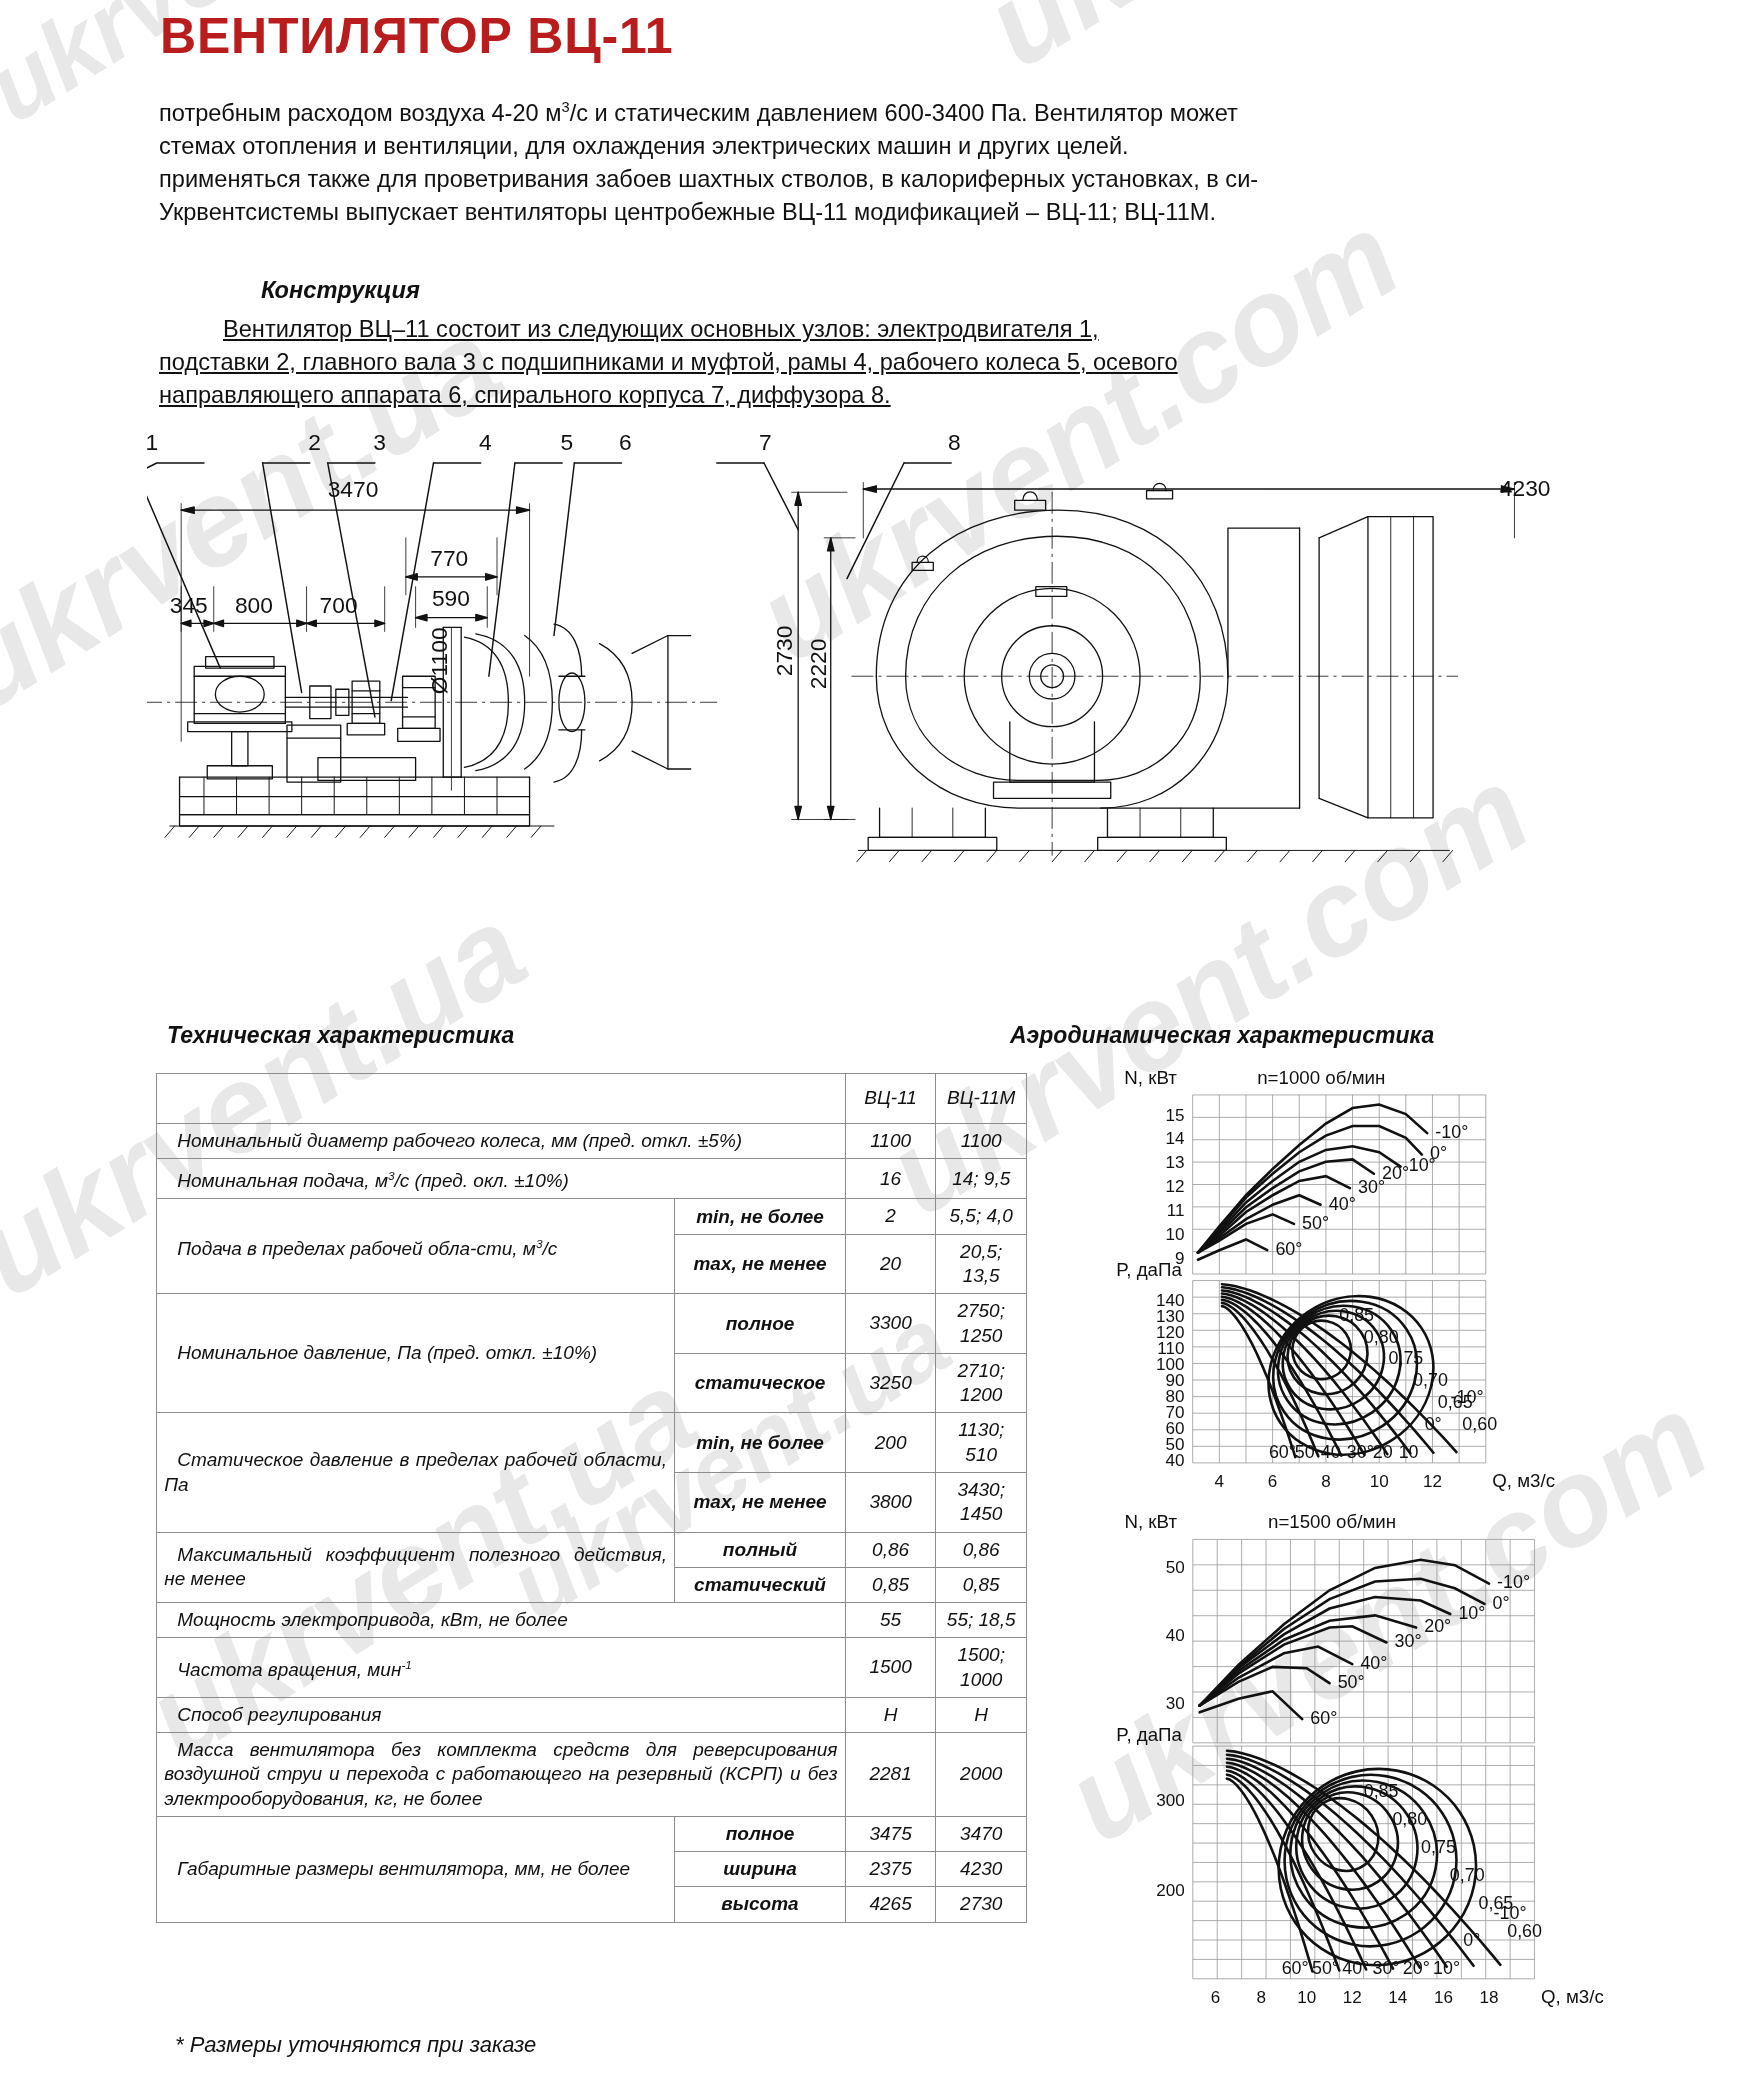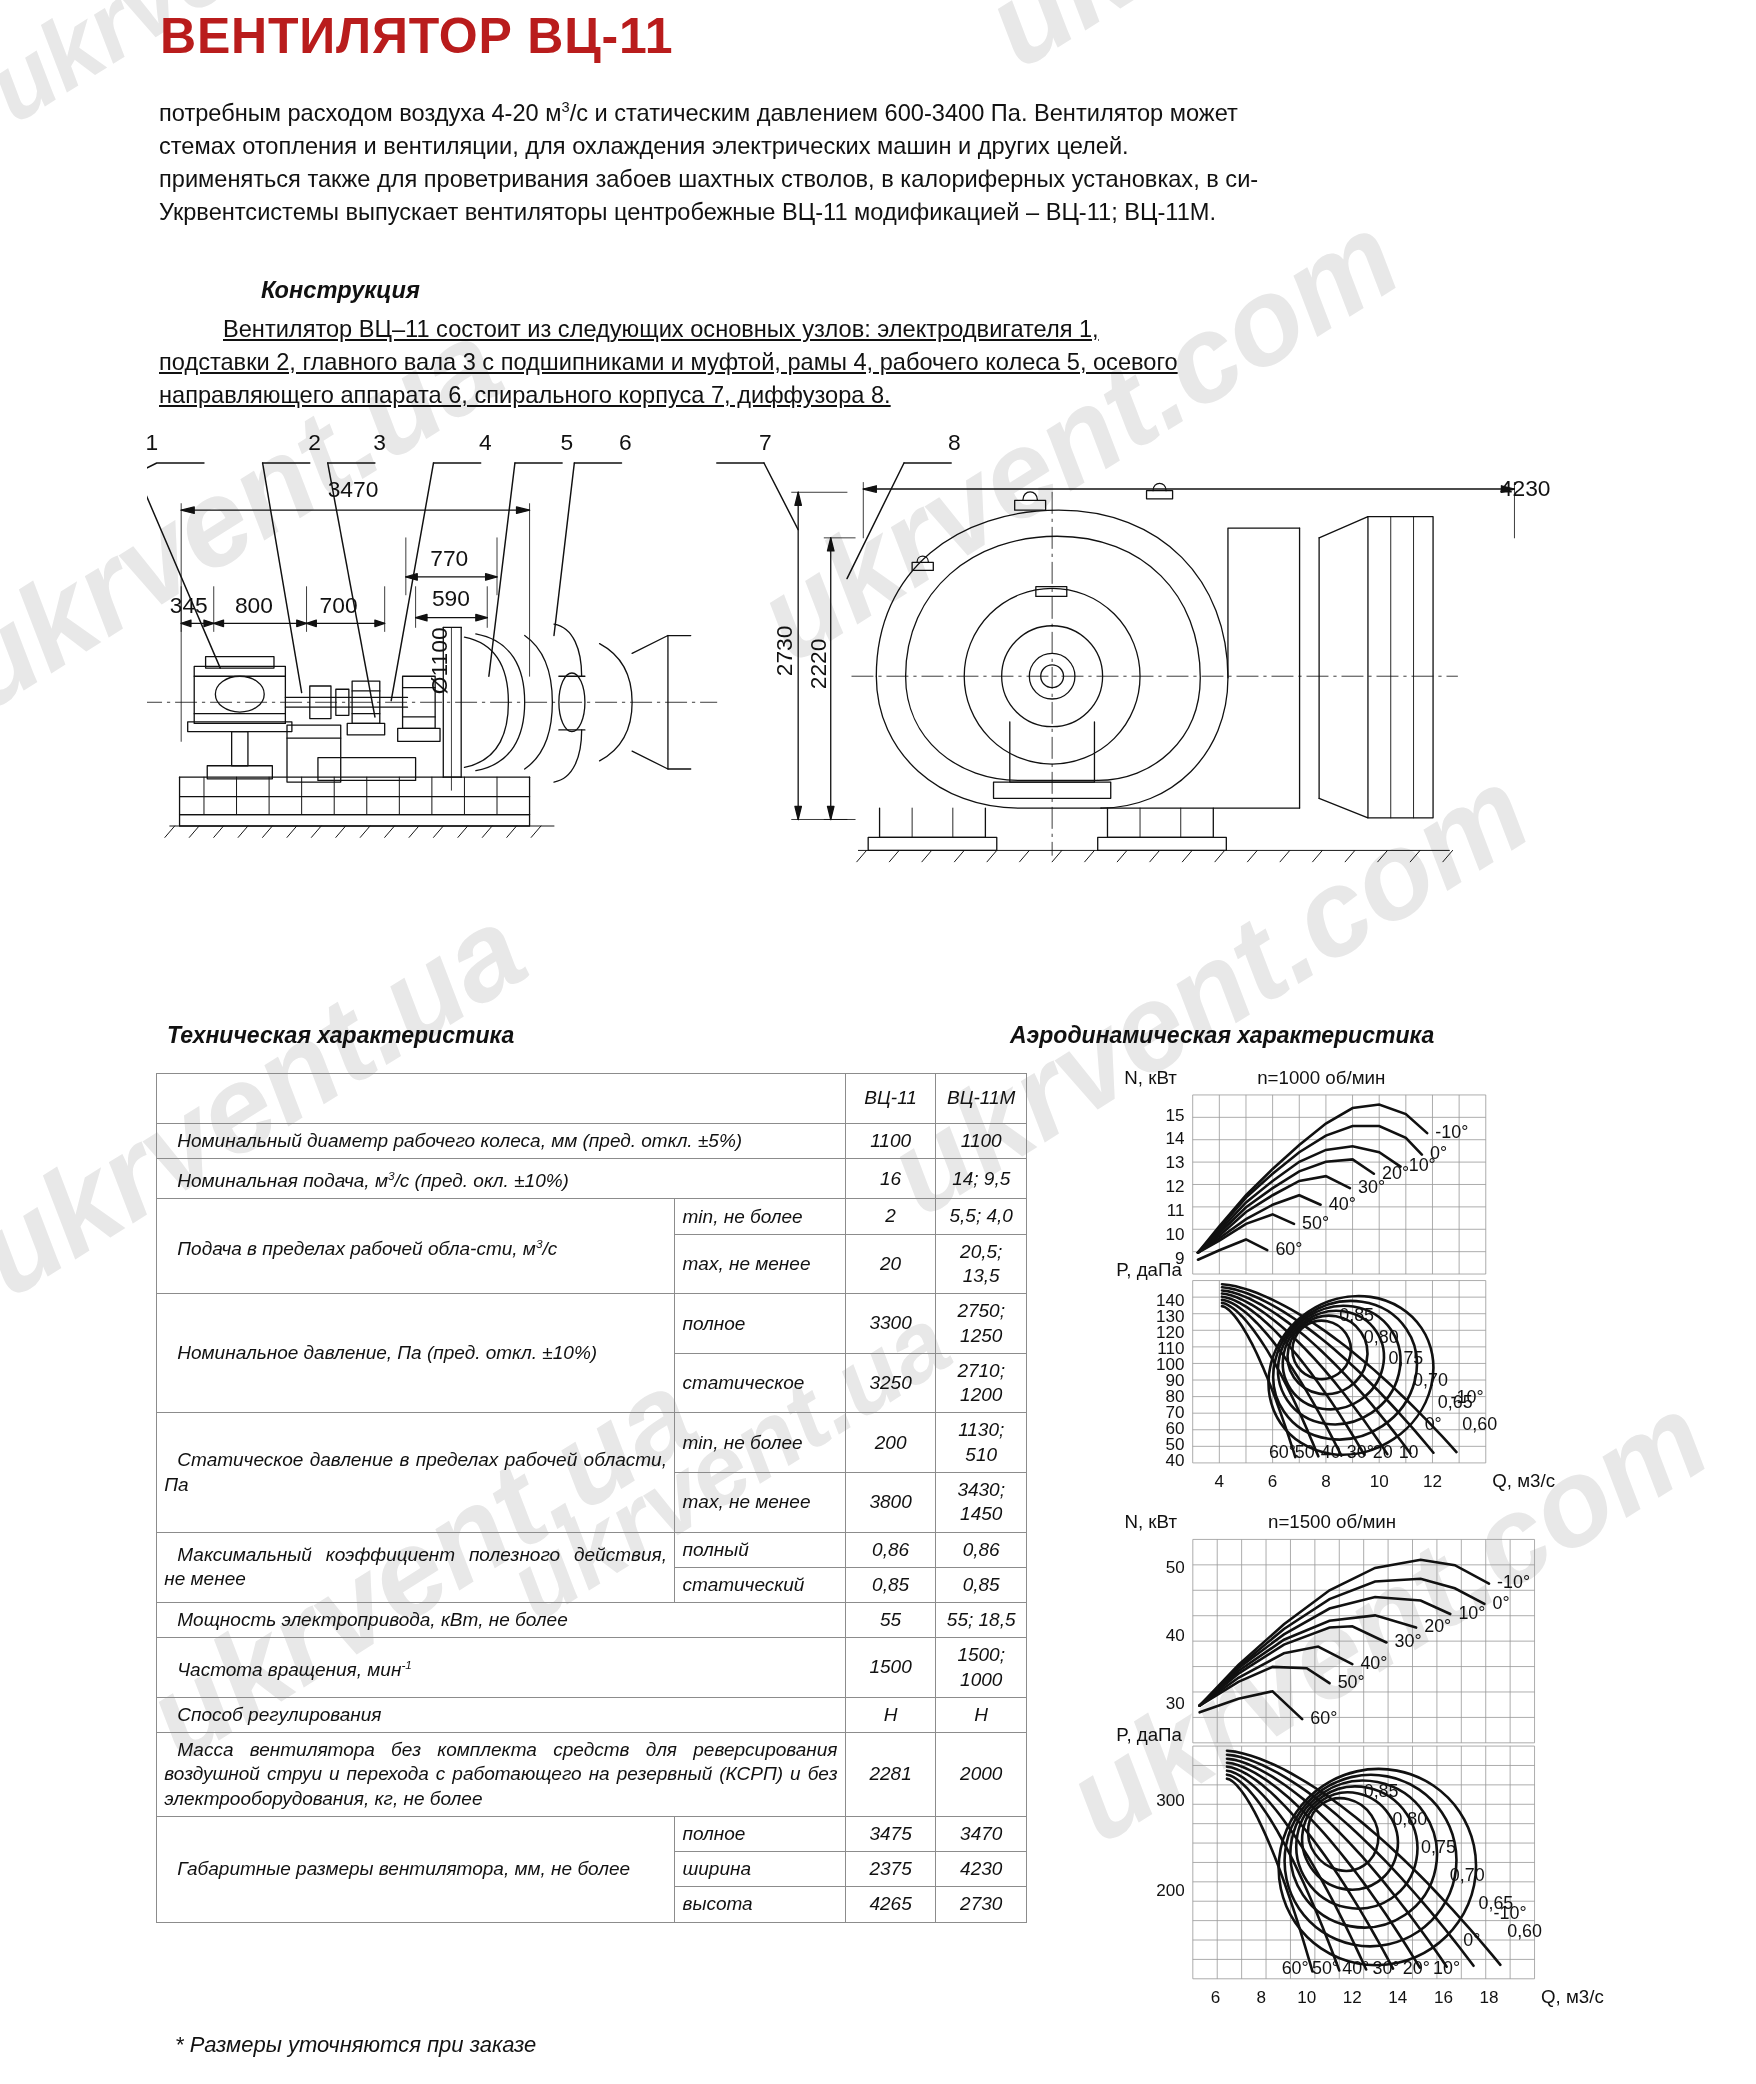--- a/index.html
+++ b/index.html
@@ -95,23 +95,24 @@
     vertical-align:middle;
     background:transparent;
   }
   #spec-table .lbl{
     text-align:justify;
     text-indent:13px;
     line-height:24.4px;
     margin-left:21px;
   }
   #spec-table .sublbl{
-    text-align:left;
+    text-align:center;
     width:155px;
     white-space:nowrap;
+    font-weight:bold;
   }
   #spec-table .val{
     text-align:center;
     width:75px;
     white-space:pre-line;
     line-height:24.4px;
   }
   #spec-table thead td{height:39px;}
   #spec-table .hdr{text-align:center;font-weight:normal;}
 

